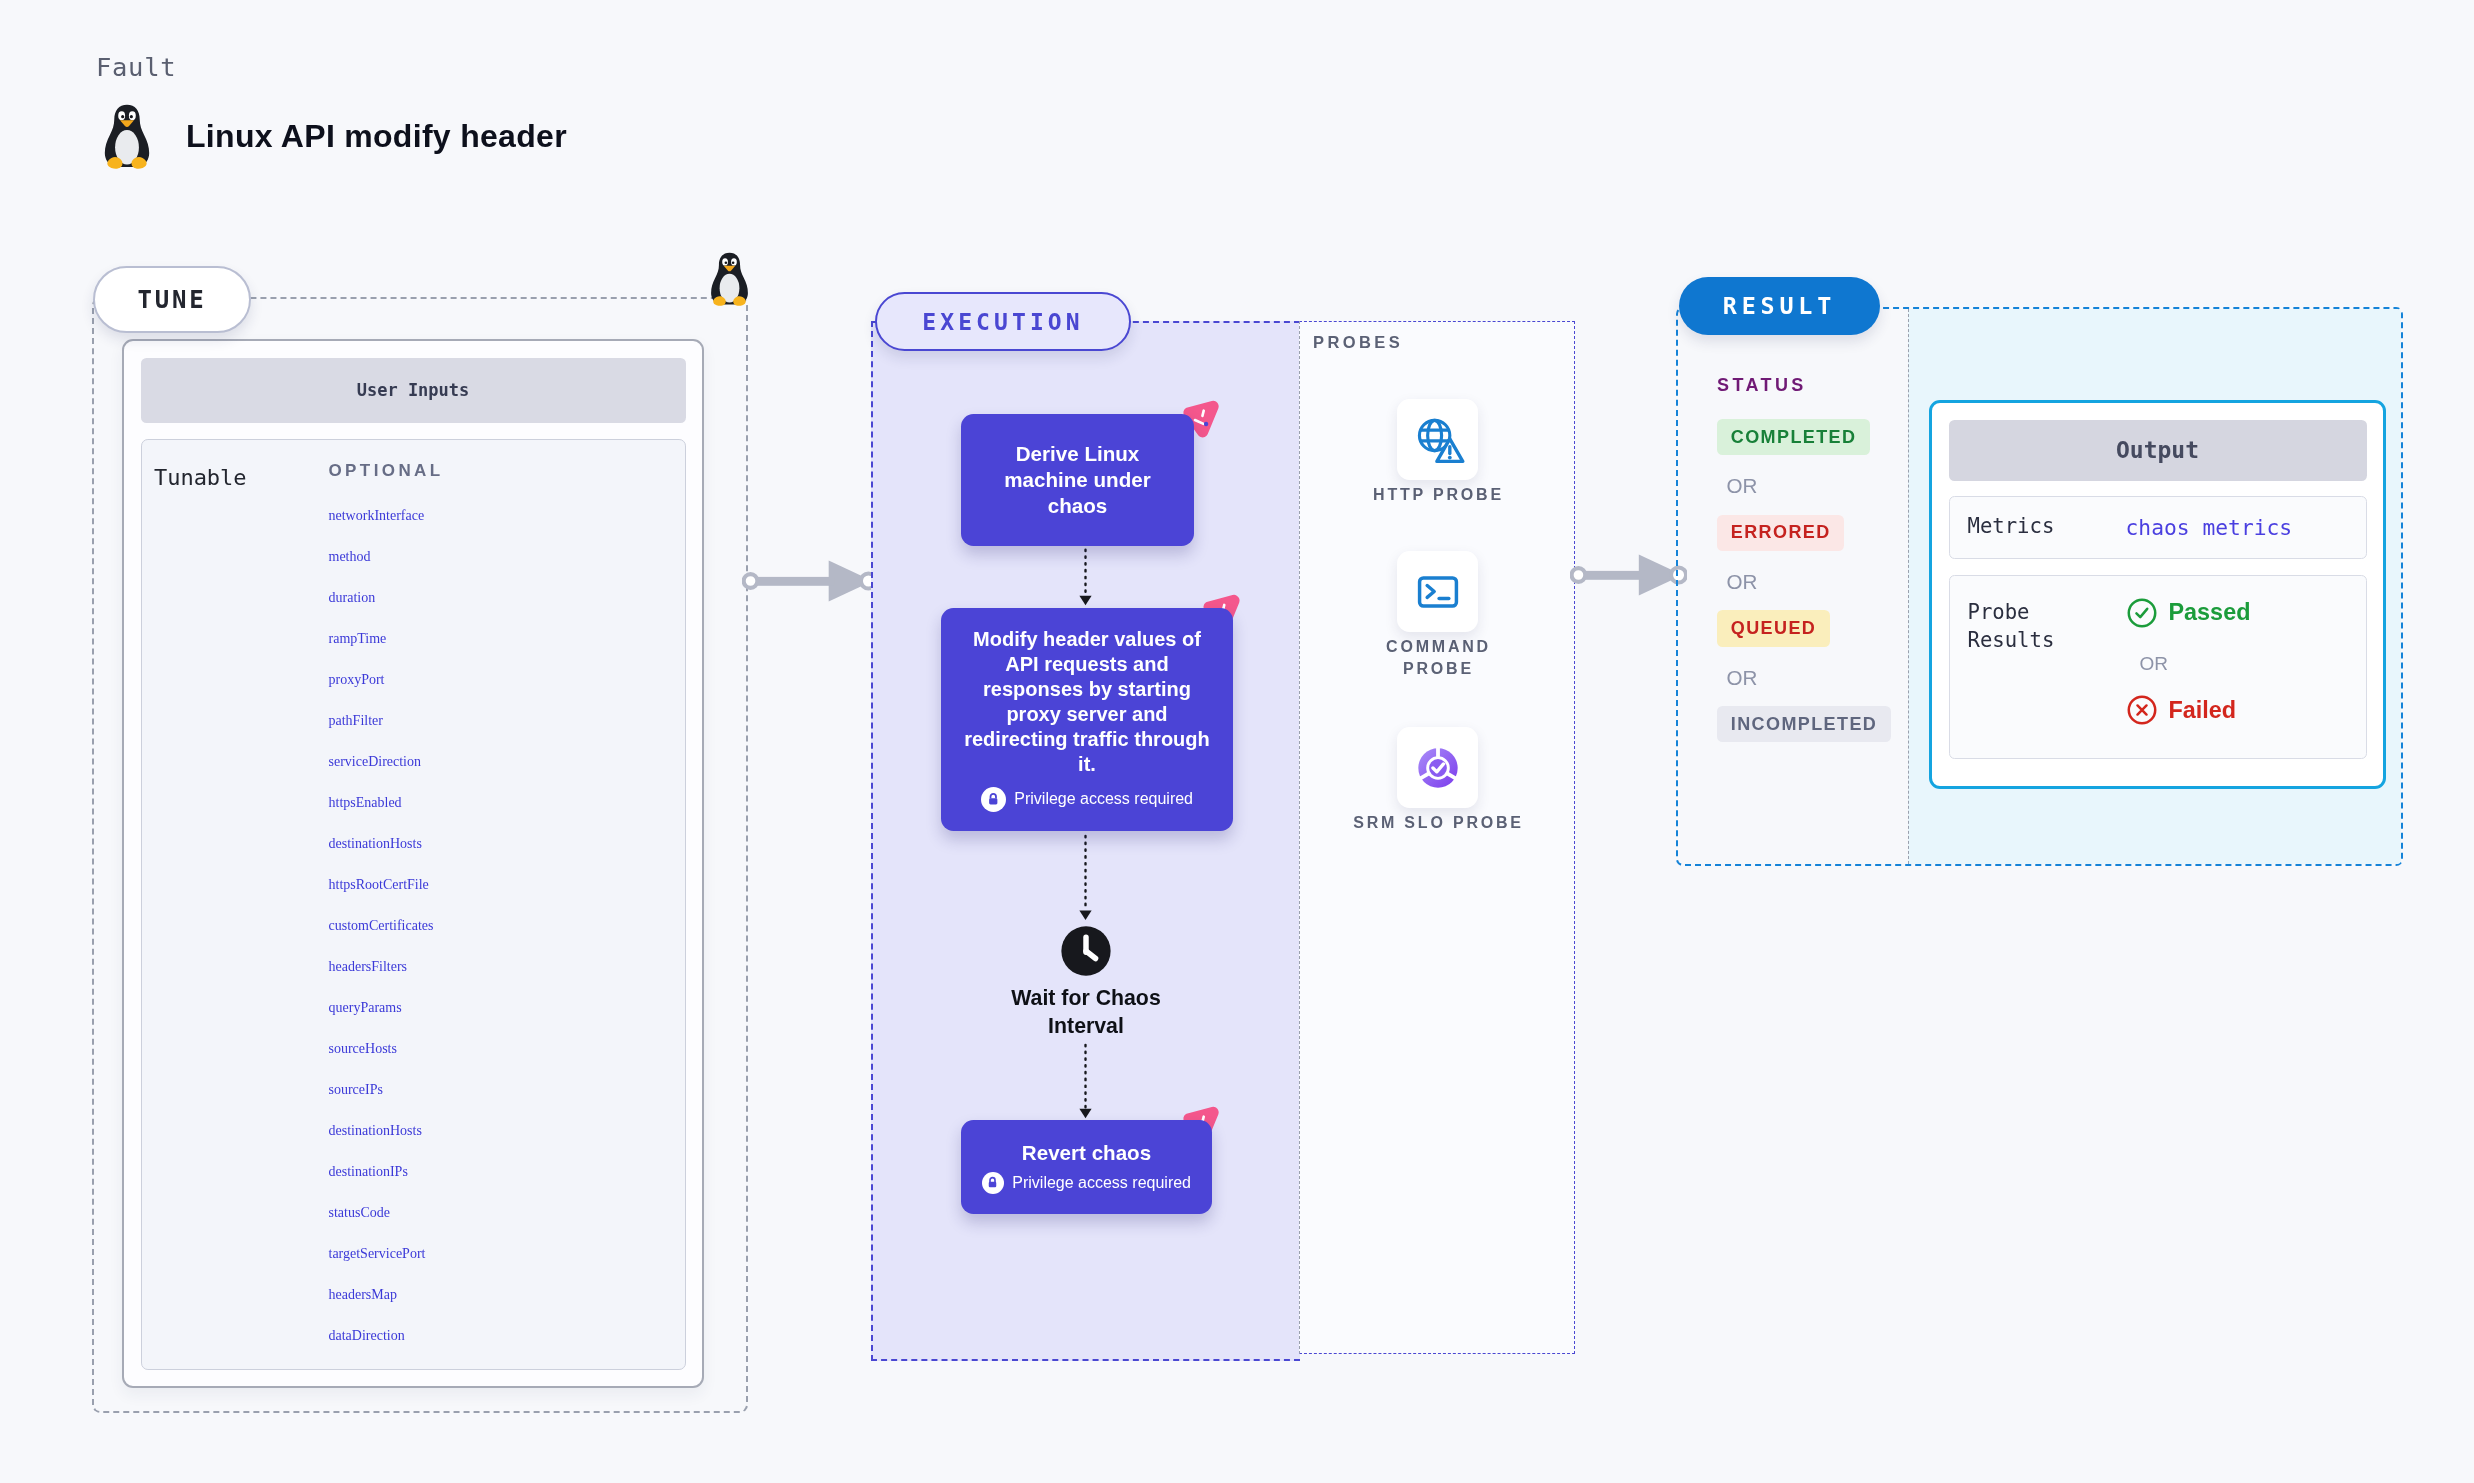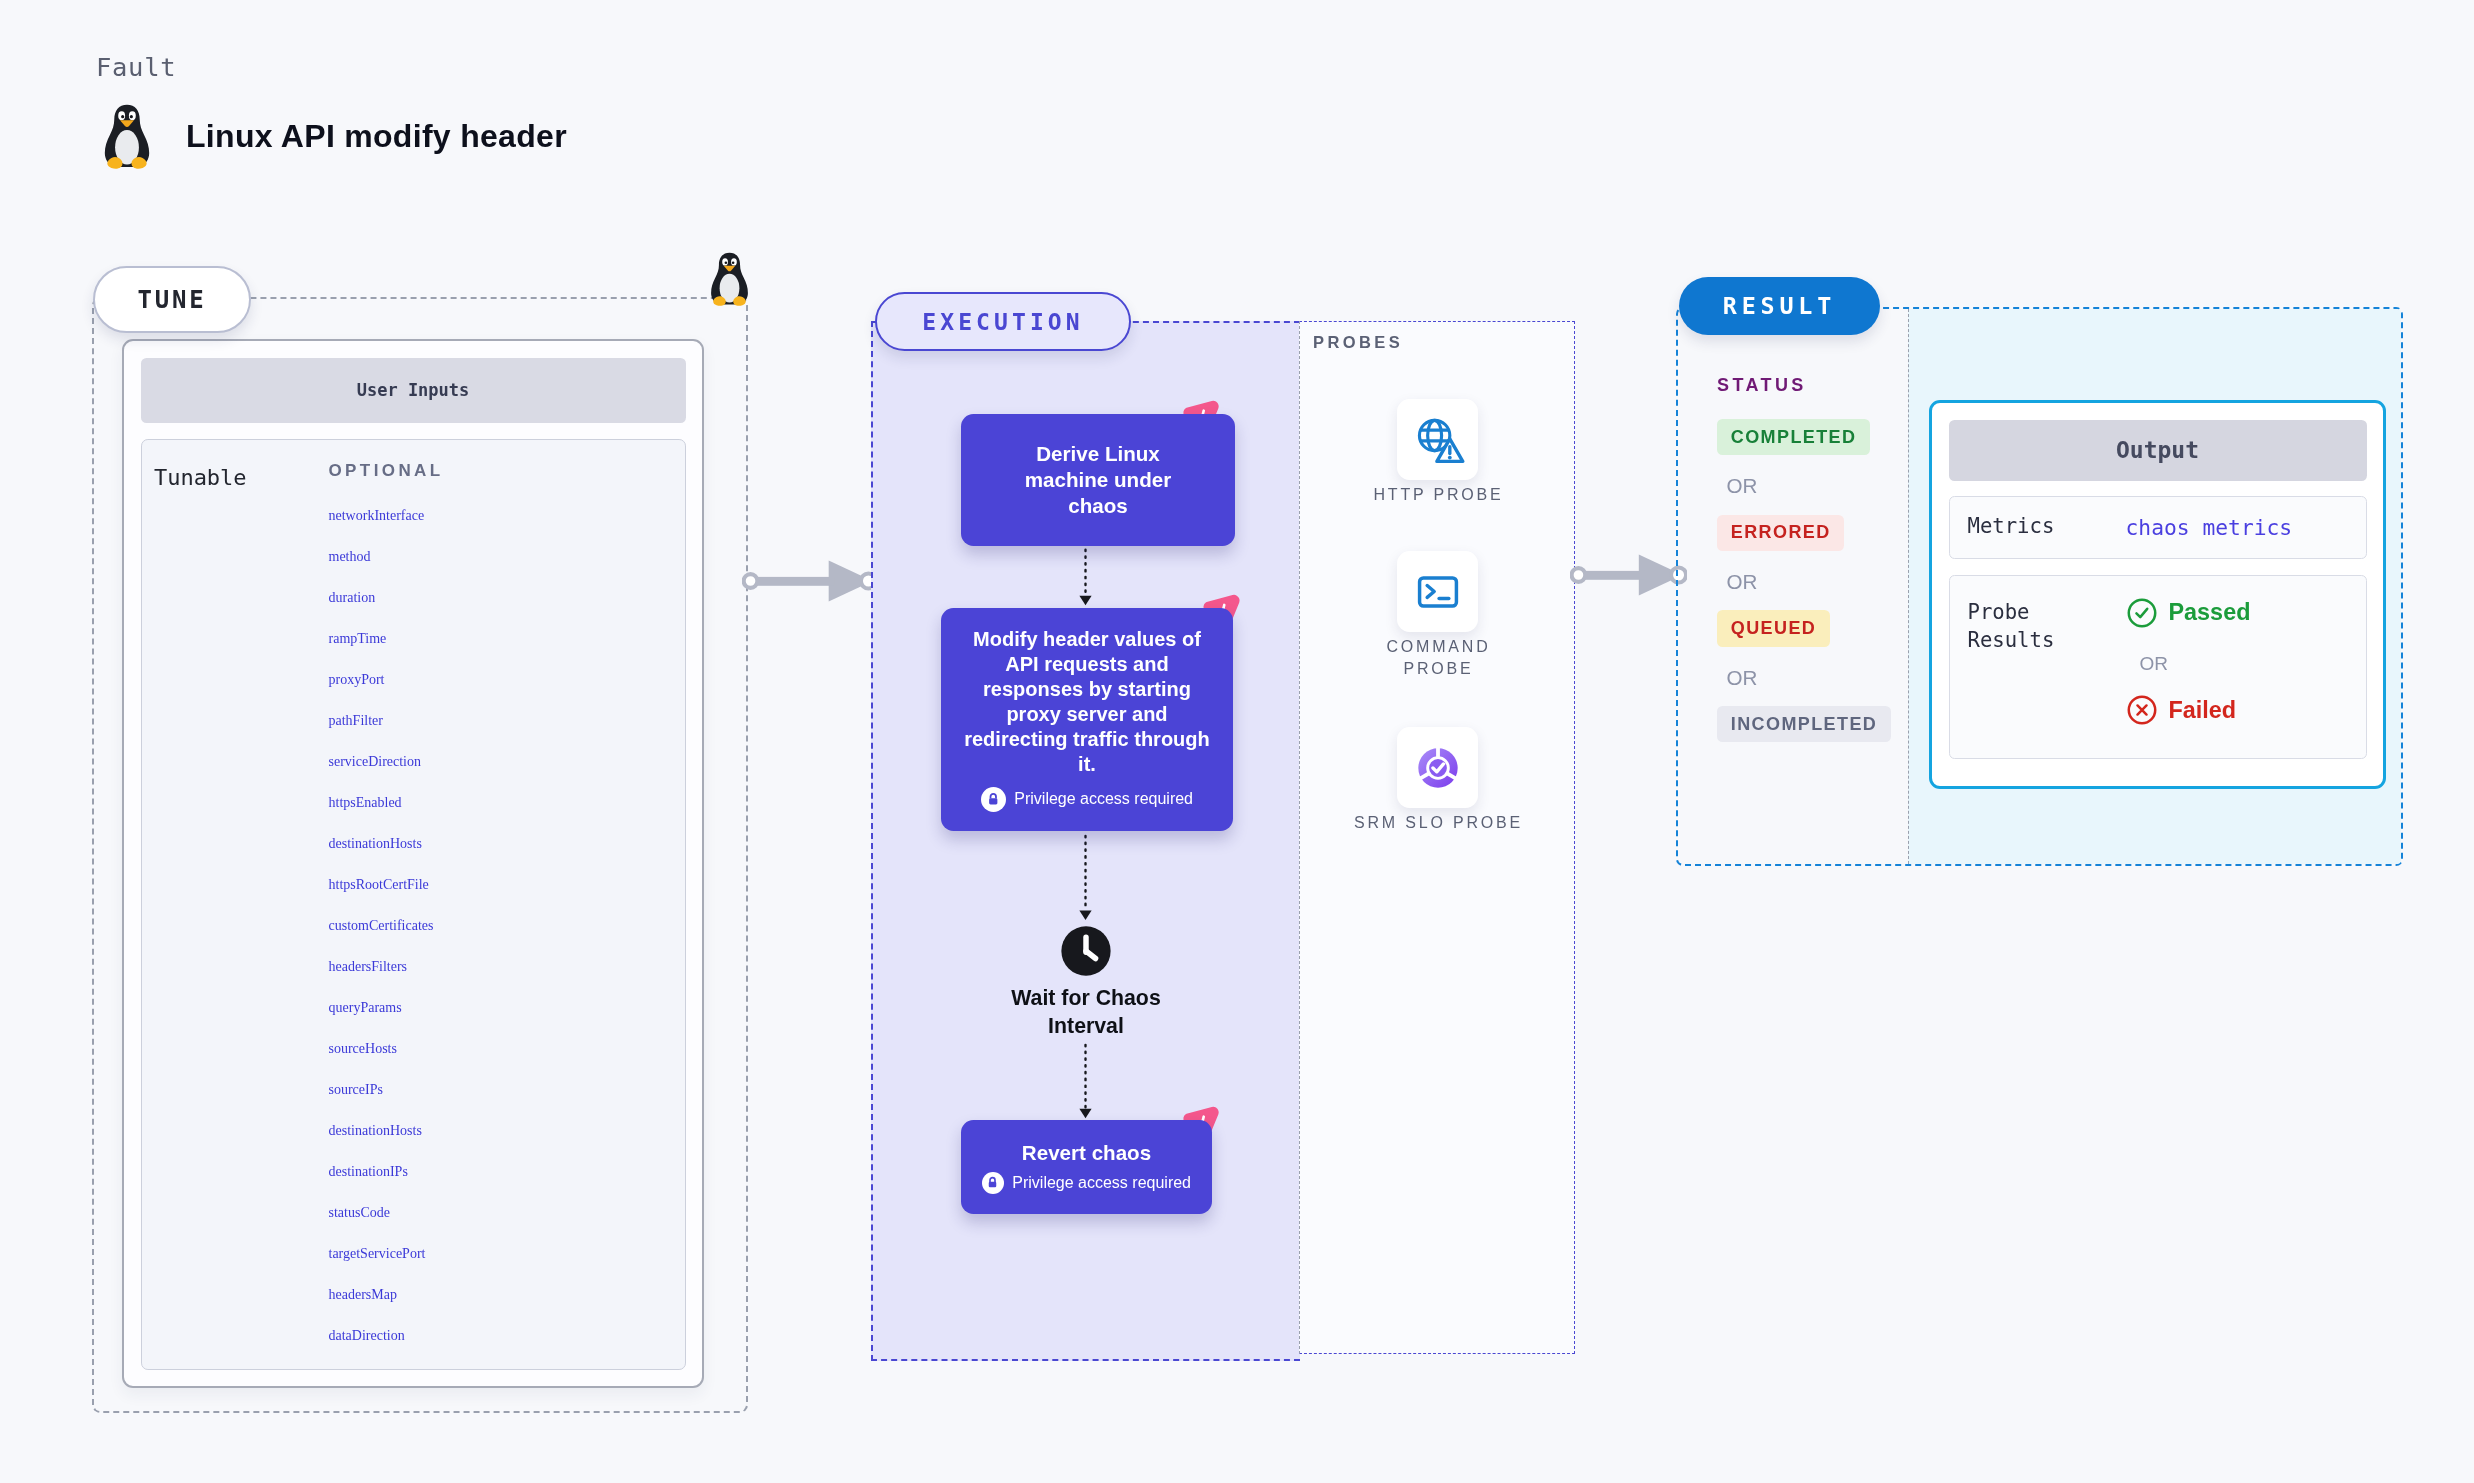--- a/index.html
+++ b/index.html
@@ -41,21 +41,21 @@
   .node-text{font-weight:bold;font-size:20.6px;line-height:26px;}
   .node-text-sm{font-weight:bold;font-size:20px;line-height:25px;}
   .lock-row{display:flex;align-items:center;justify-content:flex-end;gap:8.3px;margin-top:9.6px;}
   .lock-circle{width:25px;height:25px;border-radius:50%;background:#fff;display:flex;align-items:center;justify-content:center;}
   .lock-label{font-size:16px;color:#fff;font-weight:500;}
   .wait-label{font-size:21.3px;line-height:27.5px;font-weight:bold;color:#0e1016;text-align:center;}
   .chaos-badge{z-index:2;}
 
   .probe-card{background:#ffffff;border-radius:12.4px;box-shadow:0 5.5px 12.4px rgba(40,44,90,.10);
               display:flex;align-items:center;justify-content:center;cursor:pointer;z-index:3;}
-  .probe-label{font-size:16px;font-weight:normal;letter-spacing:2.8px;color:#5b6175;text-align:center;line-height:22px;}
+  .probe-label{font-size:16px;font-weight:bold;letter-spacing:2.8px;color:#5b6175;text-align:center;line-height:22px;}
 
   
   .result-dash{border:2.8px dashed var(--result-border-blue,#1583d8);border-radius:6.9px;}
   .cyan-fill{background:#e8f6fc;border-radius:0 4.1px 4.1px 0;}
   .v-divider{border-left:1.4px dashed #9aa0ad;}
   .status-badge{display:inline-block;font-size:18px;font-weight:bold;letter-spacing:1.4px;
                 padding:7.6px 13.8px;border-radius:5.5px;}
   .badge-completed{background:#d9f1da;color:var(--status-completed-green,#188038);}
   .badge-errored{background:#fbe7e6;color:var(--status-error-red,#c5221f);}
   .badge-queued{background:#faeebc;color:var(--status-error-red,#c5221f);}
@@ -153,21 +153,21 @@
     <circle cx="184" cy="35" r="11" fill="#ffffff" stroke="#b4b8c6" stroke-width="6"></circle>
   </svg>
 
   <div class="abs exec-panel" style="left:871px;top:321px;width:427px;height:1036px;"></div>
   <div class="abs probes-panel" style="left:1299px;top:321px;width:274px;height:1031px;"></div>
   <div class="abs pill pill-exec" style="left:875px;top:292px;width:252px;height:55px;">EXECUTION</div>
 
   <svg class="abs chaos-badge" style="left:1180px;top:398px;width:44px;height:44px;transform:rotate(-8deg);" viewBox="0 0 64 64" width="44" height="44">
       <use href="#chaos"></use>
     </svg>
-  <div class="abs node" style="left:961px;top:414px;width:274px;height:132px;padding:0 39px;box-sizing:border-box;">
+  <div class="abs node" style="left:961px;top:414px;width:233px;height:132px;padding:0 39px;box-sizing:border-box;">
     <div class="node-text">Derive Linux machine under chaos</div>
   </div>
   <svg class="abs" style="left:1076px;top:548px;width:19px;height:59px;" viewBox="0 0 28 86" width="19" height="59">
     <line x1="14" y1="2" x2="14" y2="70" stroke="#17181d" stroke-width="3.5" stroke-dasharray="2 8" stroke-linecap="round"></line>
     <polygon points="5,70 23,70 14,84" fill="#17181d"></polygon>
   </svg>
 
   <svg class="abs chaos-badge" style="left:1200px;top:592px;width:45px;height:45px;transform:rotate(-8deg);" viewBox="0 0 66 66" width="45" height="45">
       <use href="#chaos"></use>
     </svg>

